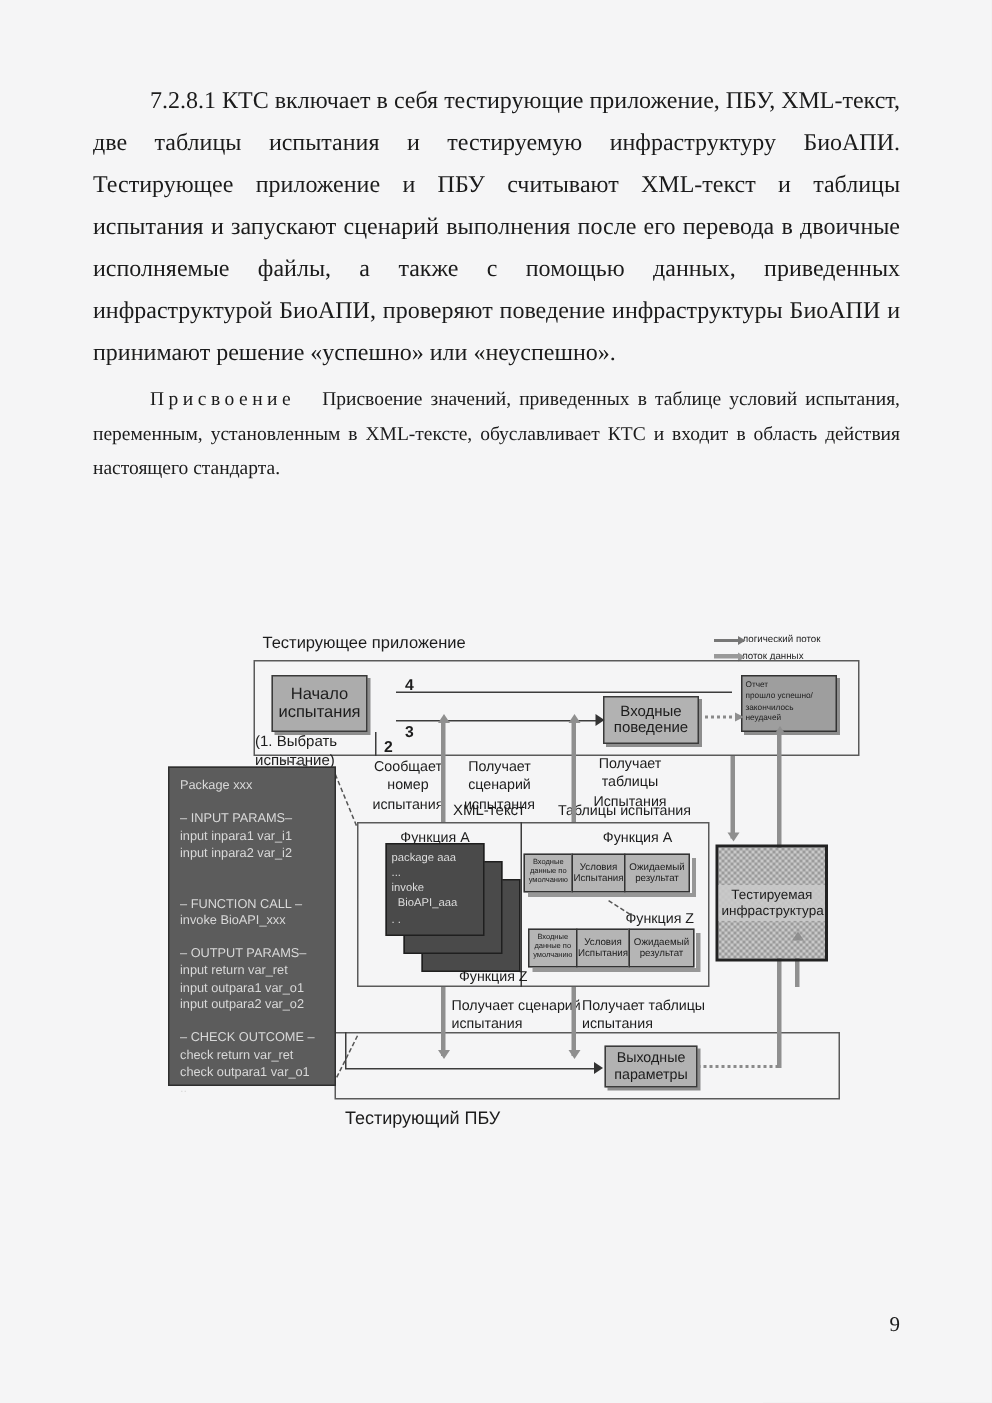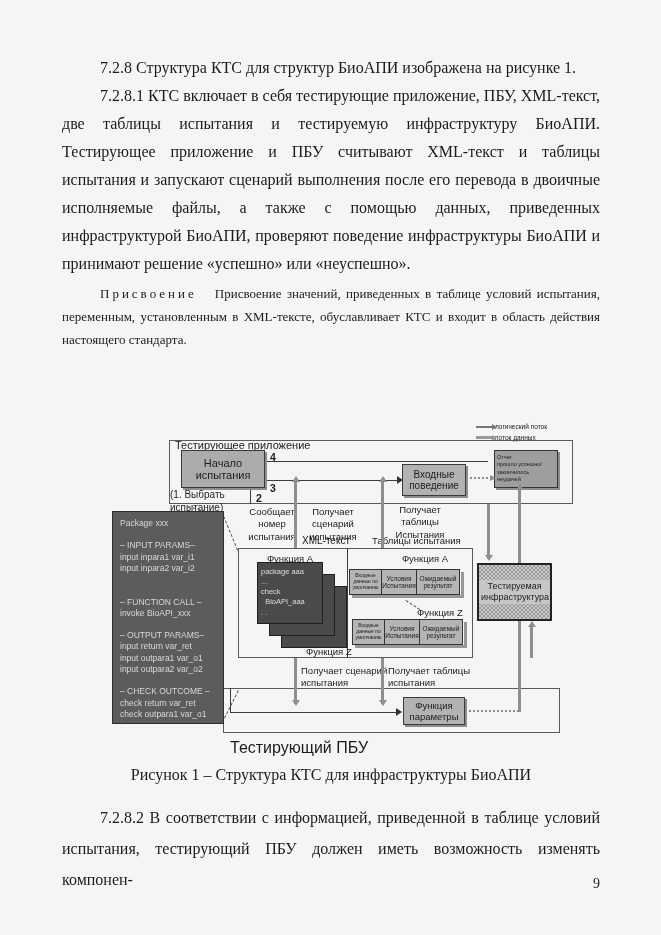--- a/index.html
+++ b/index.html
@@ -65,28 +65,27 @@
   .legline.l2::after{border-left-color:#999;}
   .num{position:absolute;font-size:10.5px;font-weight:600;z-index:3;}
 </style>
 </head>
 <body>
 
 <div class="page">
 
 
   <div class="content">
-    <p class="indent">7.2.8 Структура КТС для структур БиоАПИ изображена на рисунке 1.</p>
     <p class="indent">7.2.8.1 КТС включает в себя тестирующие приложение, ПБУ, XML-текст, две таблицы испытания и тестируемую инфраструктуру БиоАПИ. Тестирующее приложение и ПБУ считывают XML-текст и таблицы испытания и запускают сценарий выполнения после его перевода в двоичные исполняемые файлы, а также с помощью данных, приведенных инфраструктурой БиоАПИ, проверяют поведение инфраструктуры БиоАПИ и принимают решение «успешно» или «неуспешно».</p>
     <p class="note indent"><span class="note-label">Присвоение</span><span class="note-gap"></span><span>Присвоение значений, приведенных в таблице условий испытания, переменным, установленным в XML-тексте, обуславливает КТС и входит в область действия настоящего стандарта.</span></p>
   </div>
 
   <div class="figure">
 
-    <div class="lab" style="left:65px;top:20px;font-size:11px;">Тестирующее приложение</div>
+    <div class="lab" style="left:65px;top:4px;font-size:11px;">Тестирующее приложение</div>
     <div class="legend" style="left:366px;top:3px;">
       <div class="legrow">
           <span class="legline l1"></span>
           <span>логический поток</span>
         </div>
       <div class="legrow">
           <span class="legline l2"></span>
           <span>поток данных</span>
         </div>
     </div>
@@ -121,21 +120,21 @@
     <div class="gdot" style="left:356px;top:59px;width:26px;"></div>
     <div class="tr rg" style="left:380px;top:57px;"></div>
     <div class="gdot" style="left:355px;top:292px;width:54px;"></div>
 
     <div class="diag" style="left:114px;top:98px;width:37px;transform:rotate(67.6deg);"></div>
     <div class="diag" style="left:114px;top:300px;width:31px;transform:rotate(-63.4deg);"></div>
     <div class="diag" style="left:78px;top:88px;width:37px;transform:rotate(14deg);"></div>
     <div class="diag" style="left:190px;top:212px;width:18px;transform:rotate(42.7deg);"></div>
     <div class="diag" style="left:296px;top:182px;width:17px;transform:rotate(32.7deg);"></div>
 
-    <div class="gbox" style="left:71px;top:32px;width:84px;height:38px;font-size:11px;z-index:2;">Начало испытания</div>
+    <div class="gbox" style="left:71px;top:32px;width:64px;height:38px;font-size:11px;z-index:2;">Начало испытания</div>
     <div class="num" style="left:160px;top:33px;">4</div>
     <div class="num" style="left:160px;top:64px;">3</div>
     <div class="num" style="left:146px;top:74px;">2</div>
     <div class="lab" style="left:60px;top:70px;width:62px;font-size:10px;">(1. Выбрать испытание)</div>
 
     <div class="gbox" style="left:292px;top:46px;width:64px;height:32px;font-size:10px;background:#b2b2b2;z-index:2;">Входные поведение</div>
     <div class="report" style="left:384px;top:32px;width:64px;height:38px;">Отчет
 прошло успешно/
 закончилось
 неудачей</div>
@@ -164,50 +163,46 @@
     <div class="lab ctr" style="left:193px;top:88px;width:60px;font-size:9.5px;">Получает сценарий испытания</div>
     <div class="lab ctr" style="left:186px;top:116px;width:60px;font-size:10px;">XML-текст</div>
     <div class="lab ctr" style="left:280px;top:86px;width:60px;font-size:9.5px;">Получает таблицы Испытания</div>
     <div class="lab" style="left:262px;top:117px;width:94px;font-size:9.5px;white-space:nowrap;">Таблицы испытания</div>
 
     <div class="lab ctr" style="left:150px;top:135px;width:60px;font-size:9.5px;z-index:2;">Функция А</div>
     <div class="stackbox" style="left:171px;top:168px;width:66px;height:62px;color:transparent;"></div>
     <div class="stackbox" style="left:159px;top:156px;width:66px;height:62px;color:transparent;"></div>
     <div class="stackbox" style="left:147px;top:144px;width:66px;height:62px;">package aaa
 ...
-check
+invoke
   BioAPI_aaa
 . .</div>
     <div class="lab" style="left:196px;top:228px;font-size:9.5px;z-index:3;">Функция Z</div>
 
     <div class="lab ctr" style="left:280px;top:135px;width:70px;font-size:9.5px;z-index:2;">Функция А</div>
     <div class="cellrow" style="left:239px;top:151px;width:112px;height:26px;">
       <div class="cell" style="width:33px;font-size:5px;">Входные данные по умолчанию</div>
       <div class="cell" style="width:36px;font-size:6.5px;">Условия Испытания</div>
       <div class="cell" style="width:44px;font-size:6.5px;">Ожидаемый результат</div>
     </div>
     <div class="lab" style="left:307px;top:189px;font-size:9.5px;z-index:2;">Функция Z</div>
     <div class="cellrow" style="left:242px;top:201px;width:112px;height:26px;">
       <div class="cell" style="width:33px;font-size:5px;">Входные данные по умолчанию</div>
       <div class="cell" style="width:36px;font-size:6.5px;">Условия Испытания</div>
       <div class="cell" style="width:44px;font-size:6.5px;">Ожидаемый результат</div>
     </div>
 
-    <div class="infra" style="left:367px;top:145px;width:75px;height:58px;">
+    <div class="infra" style="left:367px;top:145px;width:75px;height:78px;">
       <div class="band">Тестируемая инфраструктура</div>
     </div>
 
     <div class="lab" style="left:191px;top:247px;width:92px;font-size:9.5px;">Получает сценарий испытания</div>
     <div class="lab" style="left:278px;top:247px;width:92px;font-size:9.5px;">Получает таблицы испытания</div>
 
-    <div class="gbox" style="left:293px;top:279px;width:62px;height:28px;font-size:9.5px;background:#b2b2b2;z-index:2;">Функция параметры</div>
-
-    <div class="lab" style="left:120px;top:320px;font-size:16px;">Тестирующий ПБУ</div>
+    <div class="gbox" style="left:293px;top:279px;width:62px;height:28px;font-size:9.5px;background:#b2b2b2;z-index:2;">Выходные параметры</div>
+
+    <div class="lab" style="left:120px;top:320px;font-size:12px;">Тестирующий ПБУ</div>
   </div>
 
-  <div class="caption">Рисунок 1 – Структура КТС для инфраструктуры БиоАПИ</div>
-
-  <div class="content2">
-    <p class="indent">7.2.8.2 В соответствии с информацией, приведенной в таблице условий испытания, тестирующий ПБУ должен иметь возможность изменять компонен-</p>
-  </div>
+
 
   <div class="page-num">9</div>
 </div>
 
 </body></html>

